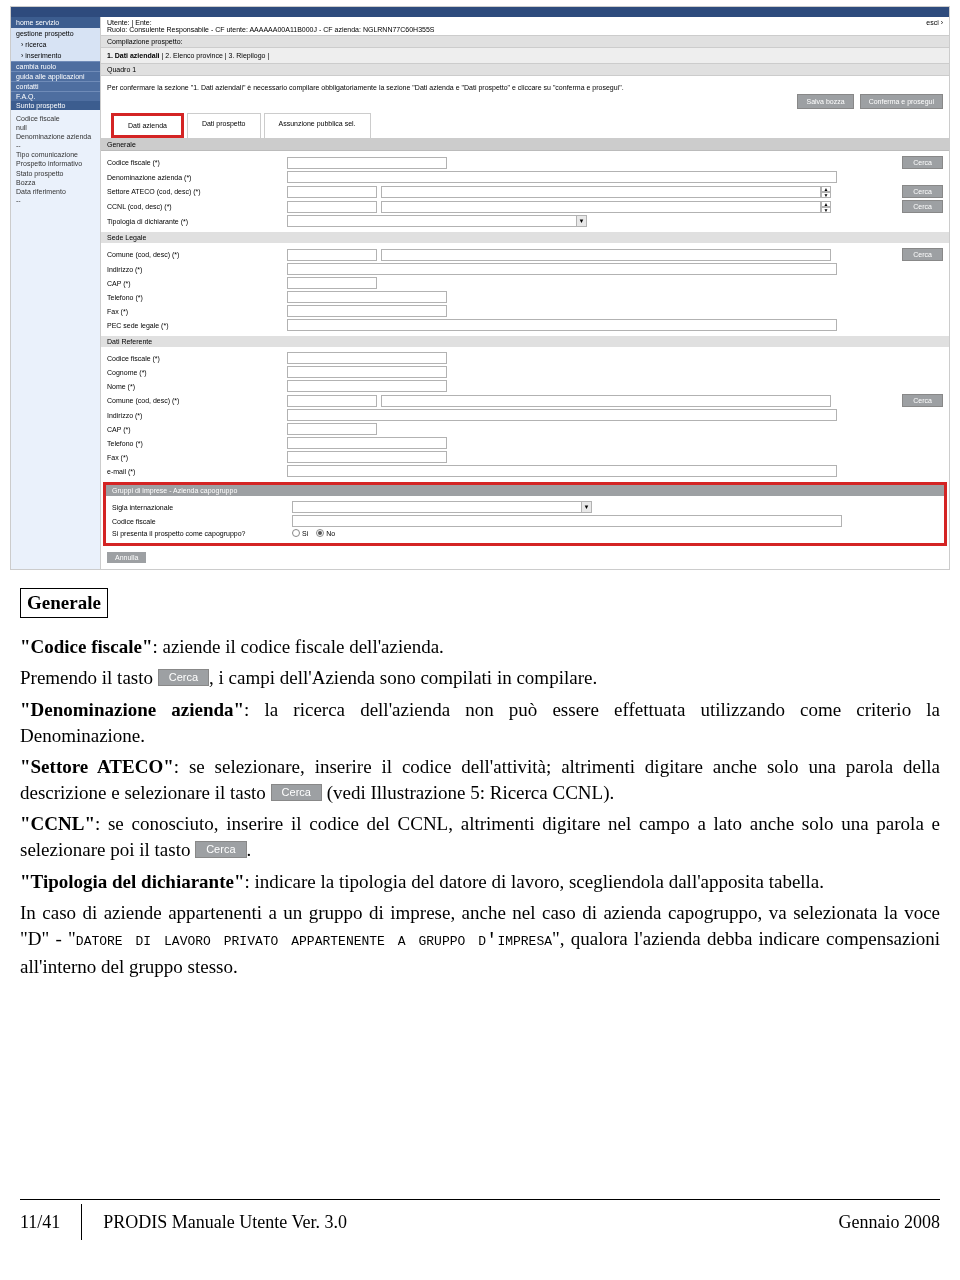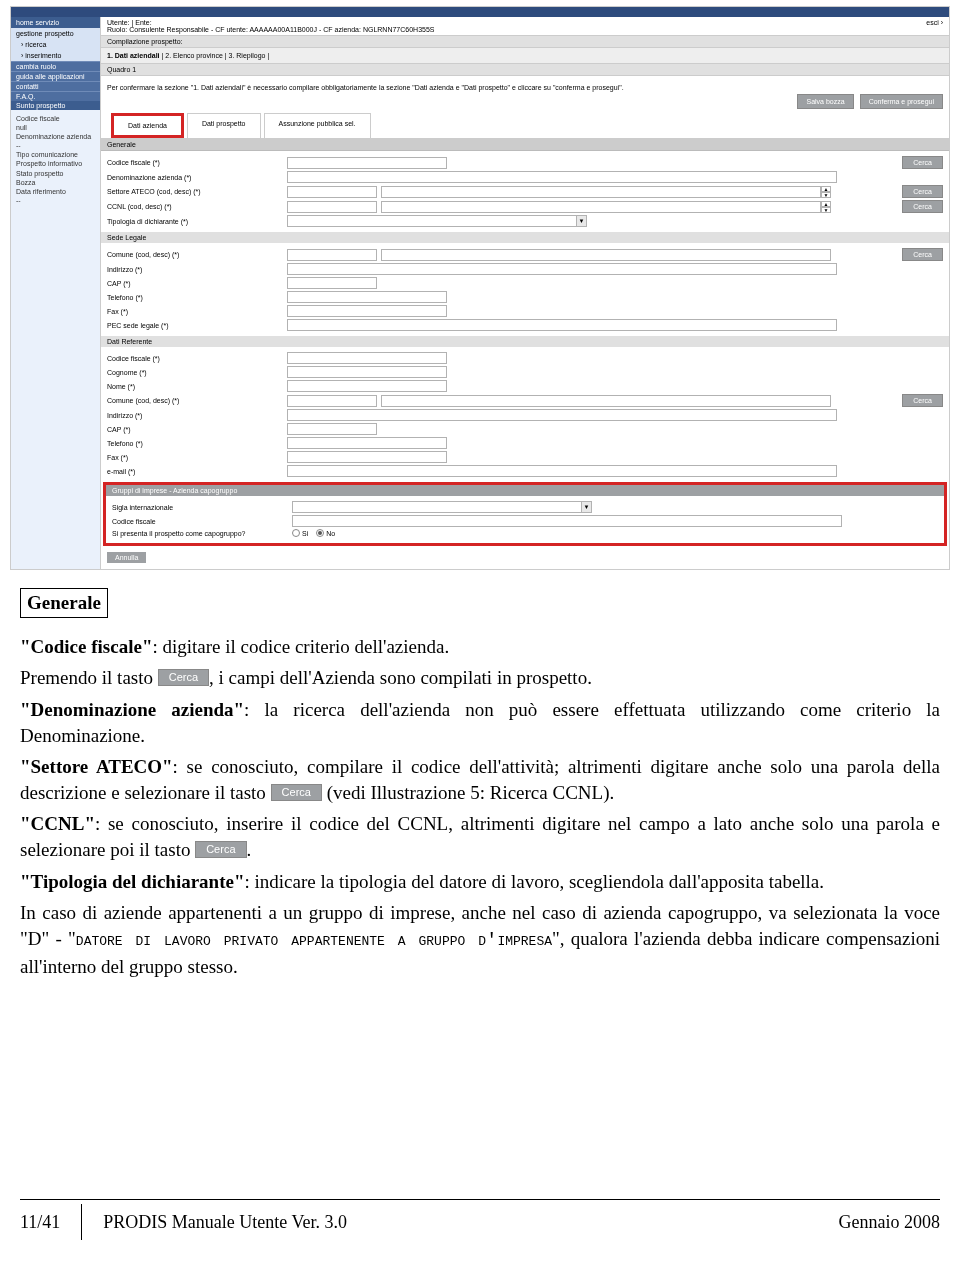--- a/index.html
+++ b/index.html
@@ -251,24 +251,24 @@
           </div>
         </div>
       </div>
       <div class="annul" style="display:inline-block">Annulla</div>
     </div>
   </div>
 </div>
 
 <div class="doc">
   <div class="hbox"><b>Generale</b></div>
-  <p><b>"Codice fiscale"</b><span>: digitare il codice criterio dell'azienda.</span></p>
-  <p><span>Premendo il tasto </span><span class="cerca-img">Cerca</span><span>, i campi dell'Azienda sono compilati in prospetto.</span></p>
+  <p><b>"Codice fiscale"</b><span>: aziende il codice fiscale dell'azienda.</span></p>
+  <p><span>Premendo il tasto </span><span class="cerca-img">Cerca</span><span>, i campi dell'Azienda sono compilati in compilare.</span></p>
   <p><b>"Denominazione azienda"</b><span>: la ricerca dell'azienda non può essere effettuata utilizzando come criterio la Denominazione.</span></p>
-  <p><b>"Settore ATECO"</b><span>: se conosciuto, compilare il codice dell'attività; altrimenti digitare anche solo una parola della descrizione e selezionare il tasto </span><span class="cerca-img">Cerca</span><span> (vedi Illustrazione 5: Ricerca CCNL).</span></p>
+  <p><b>"Settore ATECO"</b><span>: se selezionare, inserire il codice dell'attività; altrimenti digitare anche solo una parola della descrizione e selezionare il tasto </span><span class="cerca-img">Cerca</span><span> (vedi Illustrazione 5: Ricerca CCNL).</span></p>
   <p><b>"CCNL"</b><span>: se conosciuto, inserire il codice del CCNL, altrimenti digitare nel campo a lato anche solo una parola e selezionare poi il tasto </span><span class="cerca-img">Cerca</span><span>.</span></p>
   <p><b>"Tipologia del dichiarante"</b><span>: indicare la tipologia del datore di lavoro, scegliendola dall'apposita tabella.</span></p>
   <p><span>In caso di aziende appartenenti a un gruppo di imprese, anche nel caso di azienda capogruppo, va selezionata la voce "D" - "</span><span class="smallcaps">datore di lavoro privato appartenente a gruppo d'impresa</span><span>", qualora l'azienda debba indicare compensazioni all'interno del gruppo stesso.</span></p>
 </div>
 
 <div class="footer">
   <div class="footer-line"></div>
   <div class="footer-row">
     <span>11/41</span>
     <div class="footer-sep"></div>

